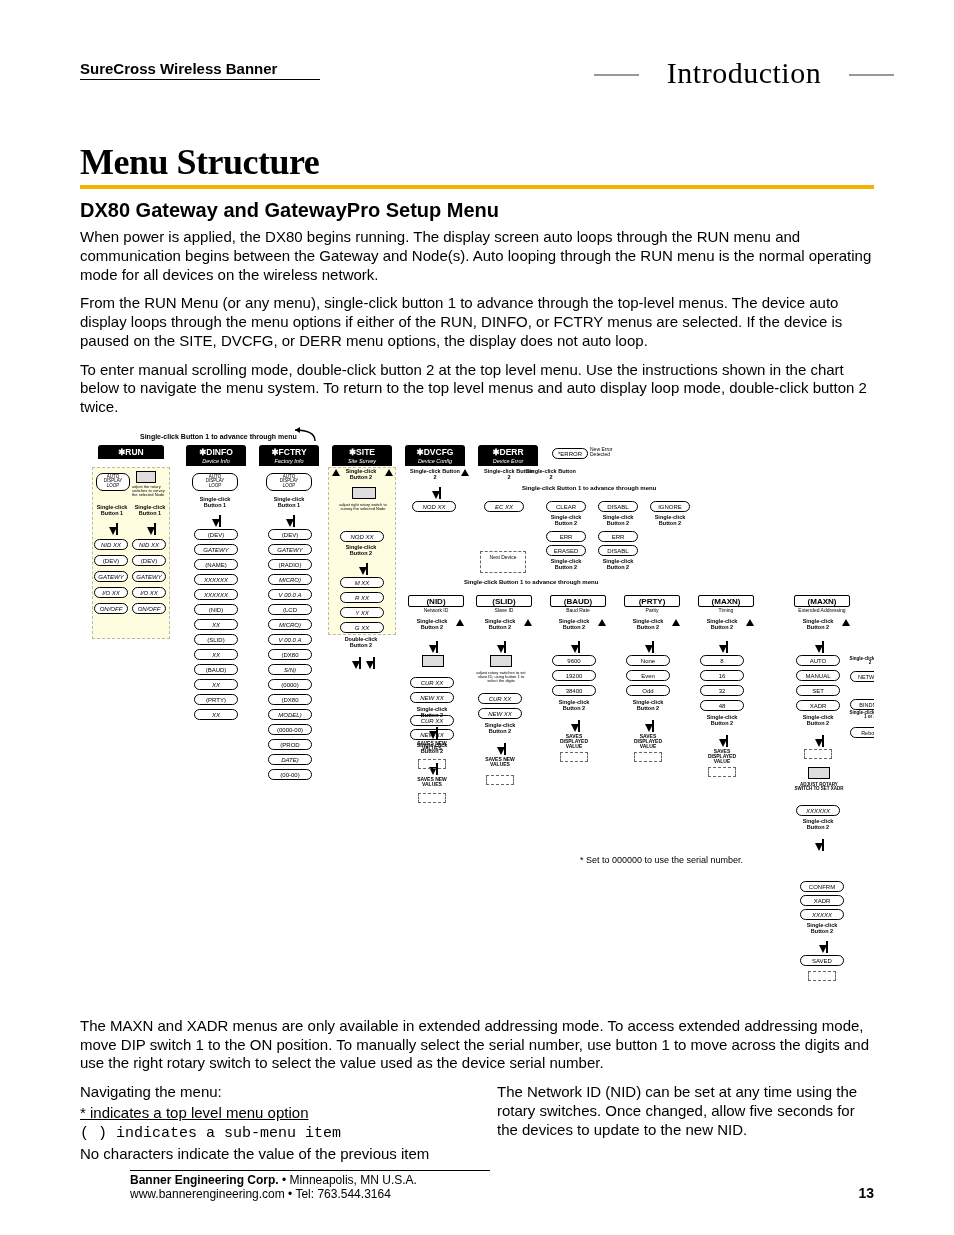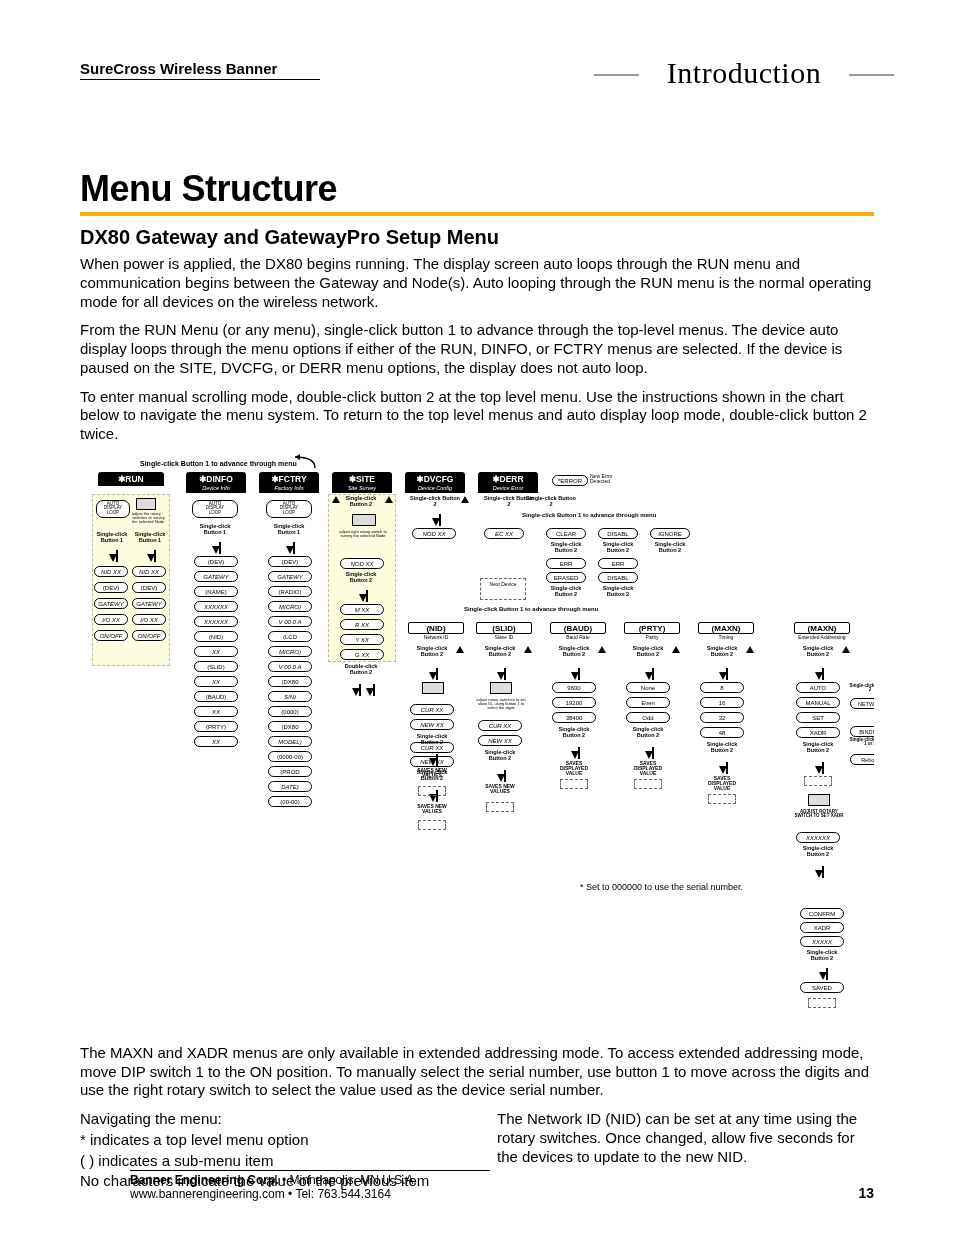--- a/index.html
+++ b/index.html
@@ -24,22 +24,22 @@
     font-family: "Times New Roman", serif; font-size: 30px; letter-spacing: 0.5px;
     display:inline-block; padding: 0 30px;
   }
   .hdr-right::before, .hdr-right::after{
     content:''; position:absolute; top:18px; width:45px; height:2px; background:#999;
   }
   .hdr-right::before{ left:-20px;}
   .hdr-right::after{ right:-20px;}
   
   h1 {
-    font-family: Liberation Sans, sans-serif; font-stretch: condensed;
-    font-size: 36px; font-weight: bold; margin: 48px 0 2px 0; letter-spacing: -0.5px;
+    font-family: Liberation Serif, serif; font-stretch: condensed;
+    font-size: 36px; font-weight: bold; margin: 21px 0 2px 0; letter-spacing: -0.5px;
   }
   .gold-rule { height: 4px; background: #f0b400; margin-bottom: 10px; width:100%;}
   h2 {
     font-family: "Arial Narrow", Arial, sans-serif; font-stretch: condensed;
     font-size: 20px; font-weight: bold; margin: 0 0 6px 0;
   }
   p {
     font-family: "Arial Narrow", Arial, sans-serif; font-stretch: condensed;
     font-size: 15px; line-height: 1.25; margin: 0 0 10px 0;
   }
@@ -343,22 +343,22 @@
   <div class="d pill" style="left:720px; top:528px; width:44px;">SAVED</div>
   <div class="d dashbox" style="left:728px; top:544px; width:28px; height:10px;"></div>
 
 </div>
 
 <p>The MAXN and XADR menus are only available in extended addressing mode. To access extended addressing mode, move DIP switch 1 to the ON position. To manually select the serial number, use button 1 to move across the digits and use the right rotary switch to select the value used as the device serial number.</p>
 
 <div class="cols">
   <div>
     <p style="margin-bottom:2px;">Navigating the menu:</p>
-    <p style="margin-bottom:2px;">* indicates a top level menu option</p>
-    <p style="margin-bottom:2px;">( ) indicates a sub-menu item</p>
+    <p style="margin-bottom:2px;text-decoration:underline;">* indicates a top level menu option</p>
+    <p style="margin-bottom:2px;font-family:Liberation Mono, monospace;">( ) indicates a sub-menu item</p>
     <p style="margin-bottom:2px;">No characters indicate the value of the previous item</p>
   </div>
   <div>
     <p>The Network ID (NID) can be set at any time using the rotary switches. Once changed, allow five seconds for the devices to update to the new NID.</p>
   </div>
 </div>
 
 <div class="footer">
   <div class="footer-rule"></div>
   <div class="footer-line">

